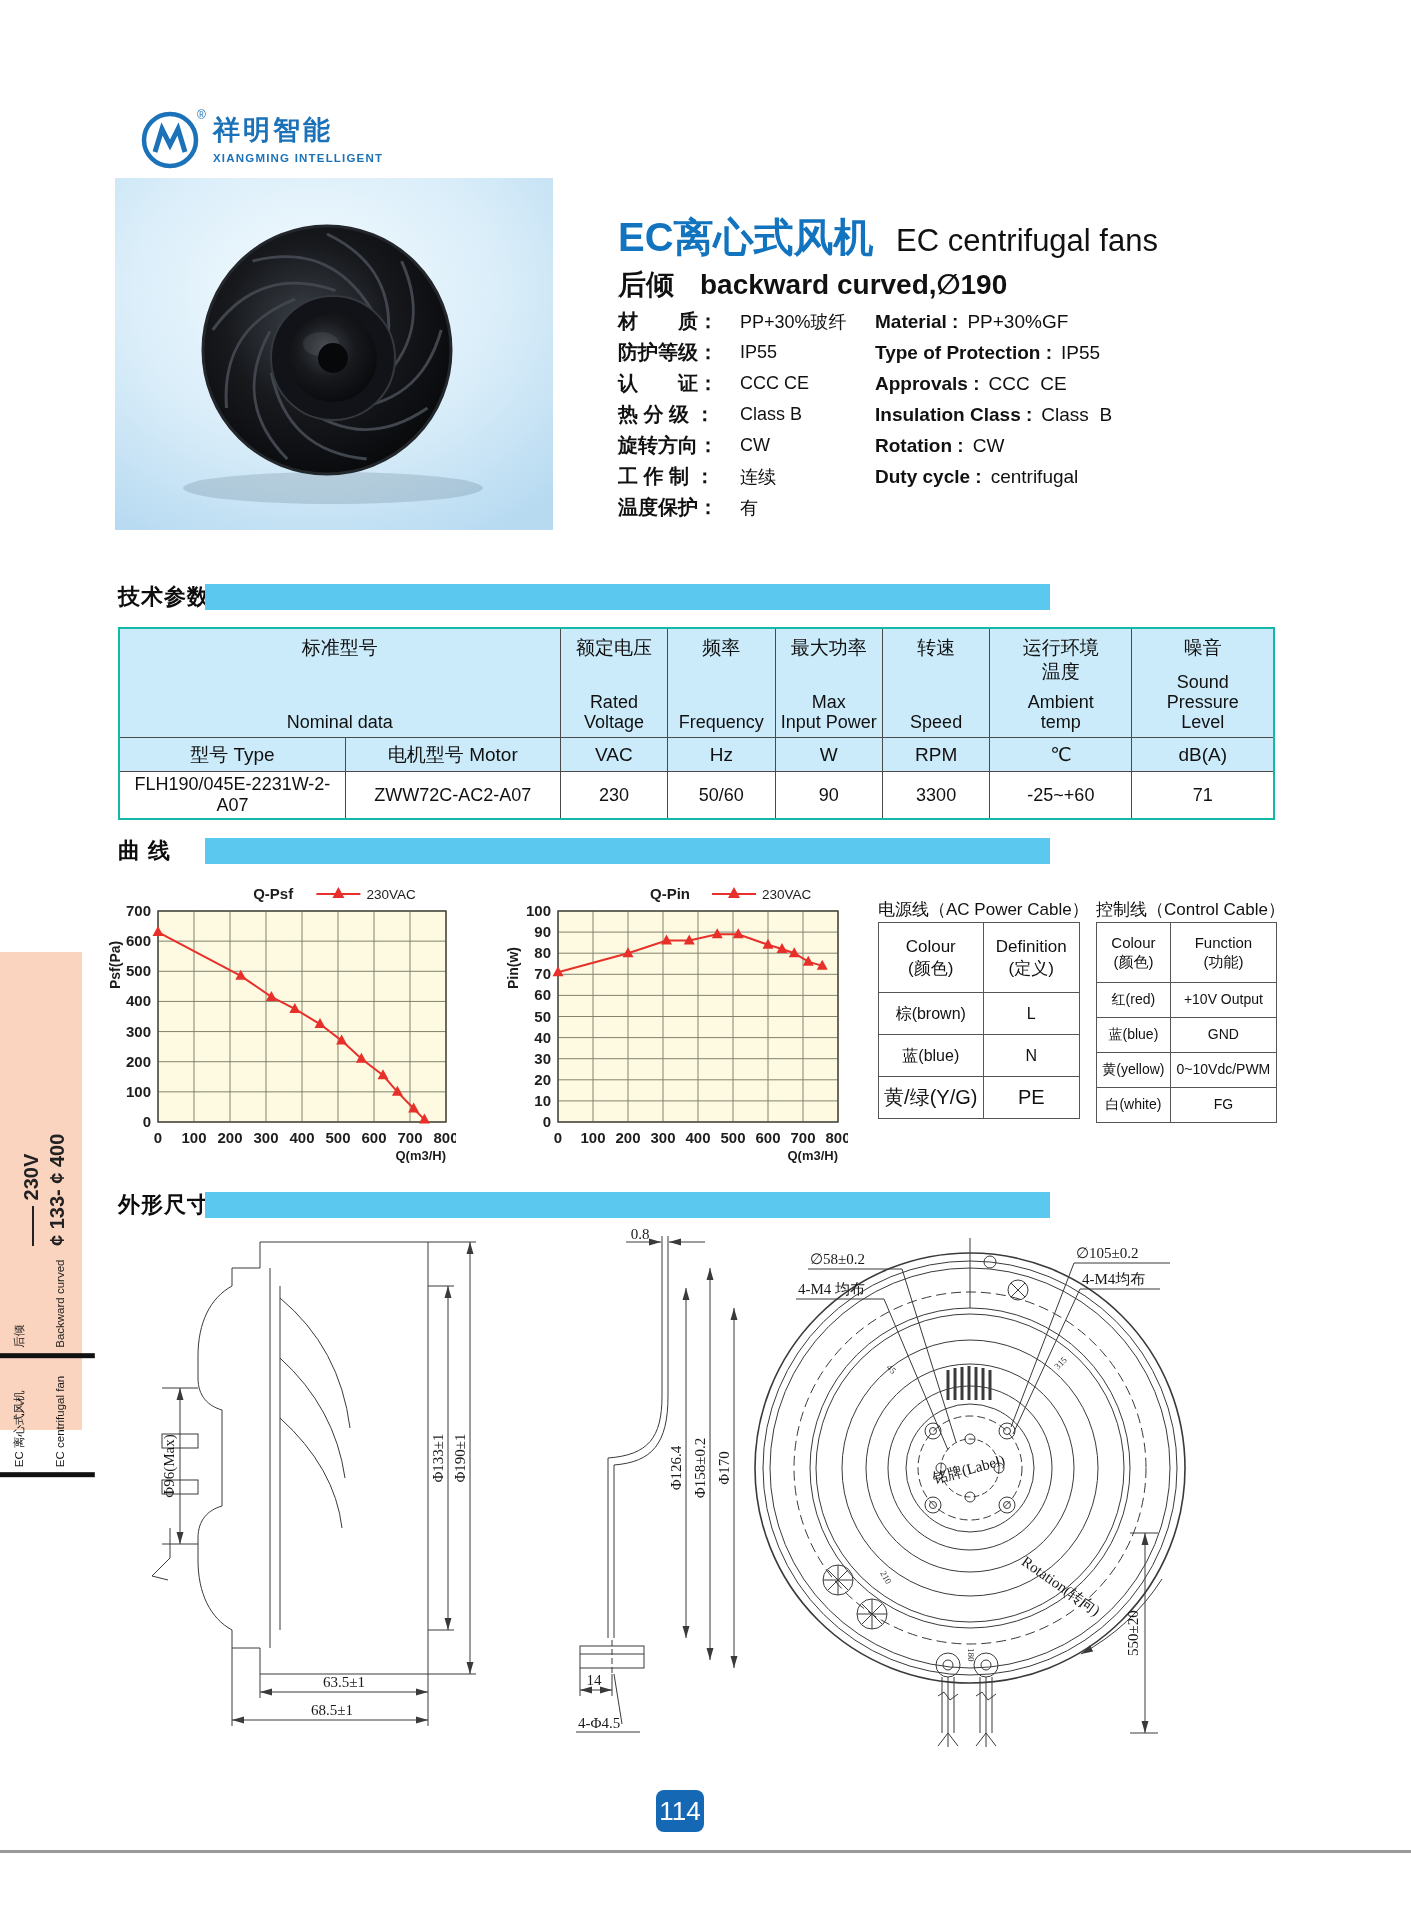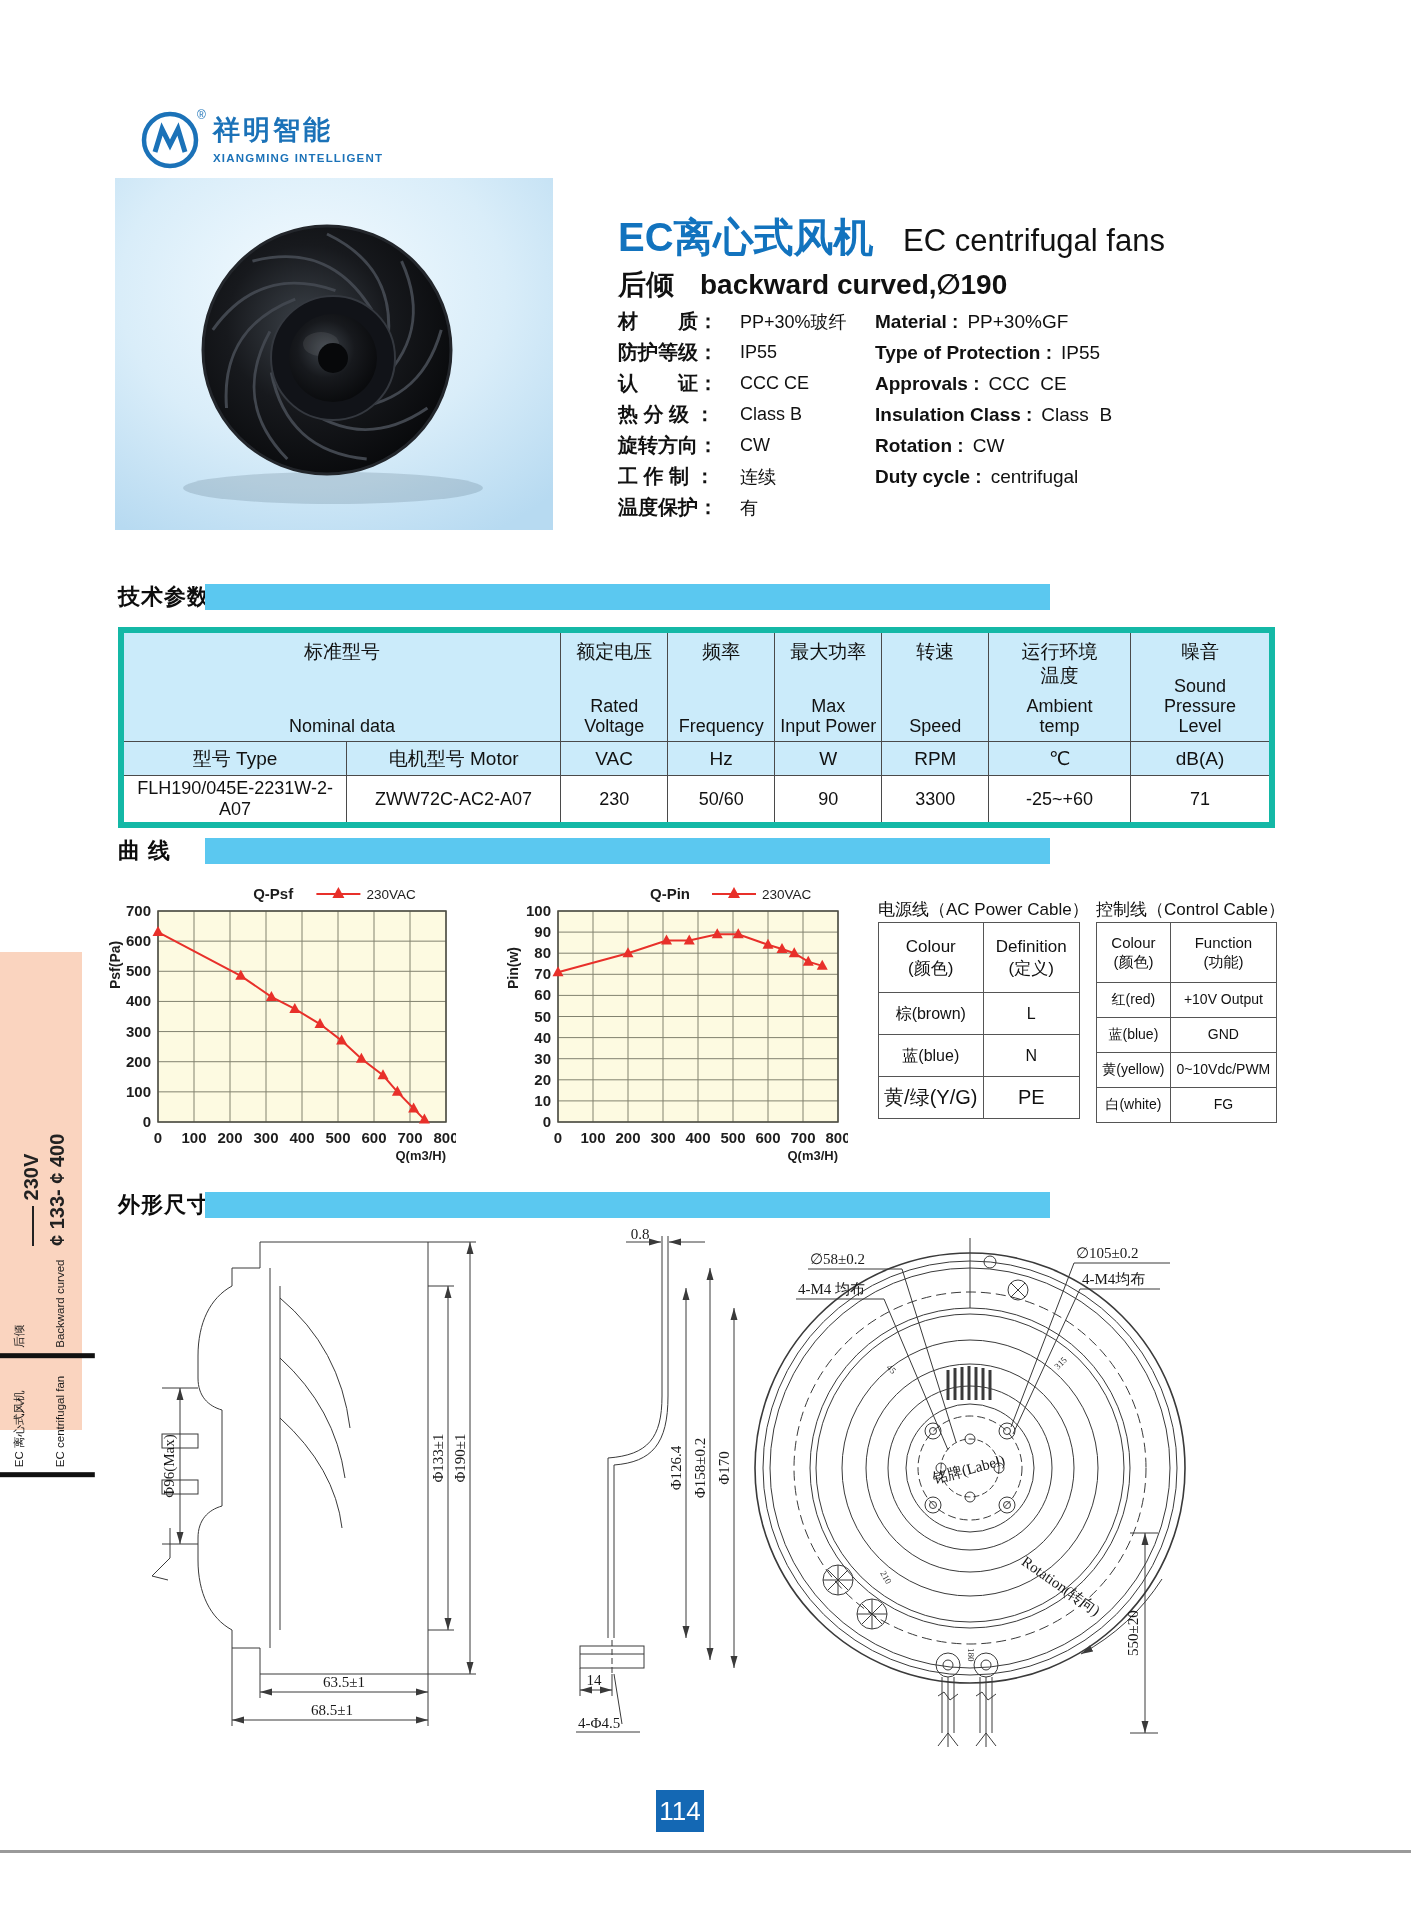--- a/index.html
+++ b/index.html
@@ -4,36 +4,36 @@
 <style>
   html,body{margin:0;padding:0;background:#fff;}
   .page{position:relative;width:1411px;height:1914px;background:#fff;overflow:hidden;
         font-family:"Liberation Sans","DejaVu Sans",sans-serif;color:#111;}
   .abs{position:absolute;}
   
   .logo-cn{font-size:27px;font-weight:bold;color:#1B72B8;letter-spacing:3px;}
   .logo-en{font-size:11.5px;font-weight:bold;color:#1B72B8;letter-spacing:1.2px;margin-top:4px;}
   
   .title-cn{font-size:40px;font-weight:bold;color:#1273BE;display:inline-block;}
-  .title-en{font-size:31px;color:#111;display:inline-block;margin-left:25px;}
+  .title-en{font-size:31px;color:#111;display:inline-block;margin-left:18px;}
   .subtitle{font-size:28px;font-weight:bold;color:#111;}
   .subtitle .sp{margin-left:26px;}
   .spec-row{height:31px;display:flex;align-items:center;}
   .spec-cn-label{font-weight:bold;font-size:20px;width:122px;white-space:pre;}
   .spec-cn-val{font-size:18px;}
   .spec-en-label{font-weight:bold;font-size:19px;white-space:pre;}
   .spec-en-val{font-size:19px;margin-left:9px;white-space:pre;}
   
   .sec-title{font-size:22px;font-weight:bold;color:#0d0d0d;letter-spacing:1px;}
   .sec-bar{background:#5BC8F0;height:26px;}
   
   table.tech{border-collapse:collapse;width:1157px;table-layout:fixed;}
   table.tech th,table.tech td{border:1px solid #4a4a4a;text-align:center;vertical-align:middle;
       font-weight:normal;padding:0 2px;}
-  table.tech{border:6px solid #14b8a6;padding-left:8px;}
+  table.tech{border:2px solid #14b8a6;padding-left:8px;}
   table.tech tr.h1 th,table.tech tr.h2 th{background:#CBEBFA;}
   .vcell{display:flex;flex-direction:column;justify-content:space-between;height:96px;padding:6px 0 4px 0;}
   .vcell .cn{font-size:19px;white-space:pre-line;line-height:1.25;}
   .vcell .en{font-size:18px;white-space:pre-line;line-height:1.12;}
   tr.h1 th{height:108px;}
   tr.h2 th{height:33px;font-size:19px;}
   tr.d td{height:46px;font-size:18px;}
   
   .cable-title{font-size:17px;color:#111;}
   table.cable{border-collapse:collapse;table-layout:fixed;}
@@ -642,16 +642,16 @@
     <div class="sb-pair">
       <div>EC 离心式风机</div>
       <div>EC centrifugal fan</div>
     </div>
     <div class="sb-pair">
       <div>后倾</div>
       <div>Backward curved</div>
     </div>
   </div>
 
-  <div class="abs page-badge" style="left:656px;top:1790px;width:48px;height:42px;">114</div>
+  <div class="abs page-badge" style="left:656px;top:1790px;width:48px;height:42px;border-radius:8px;">114</div>
   <div class="abs bottom-rule" style="left:0;top:1850px;width:1411px;height:3px;"></div>
 
 </div>
 
 </body></html>

